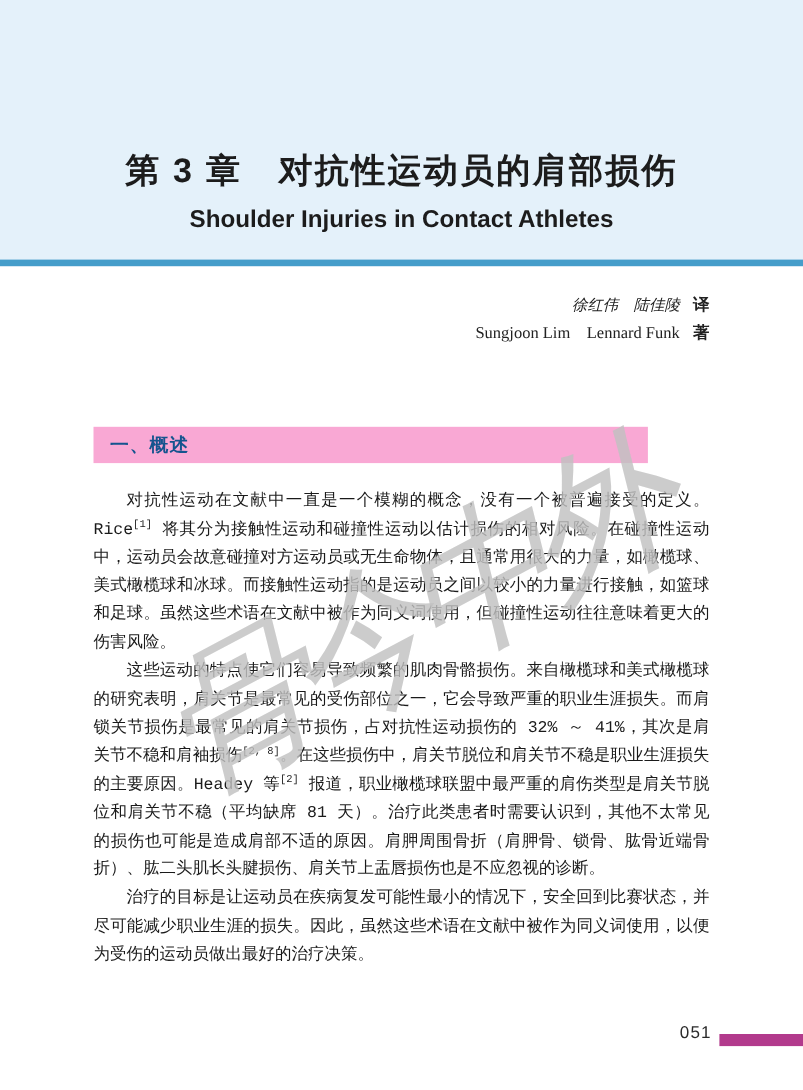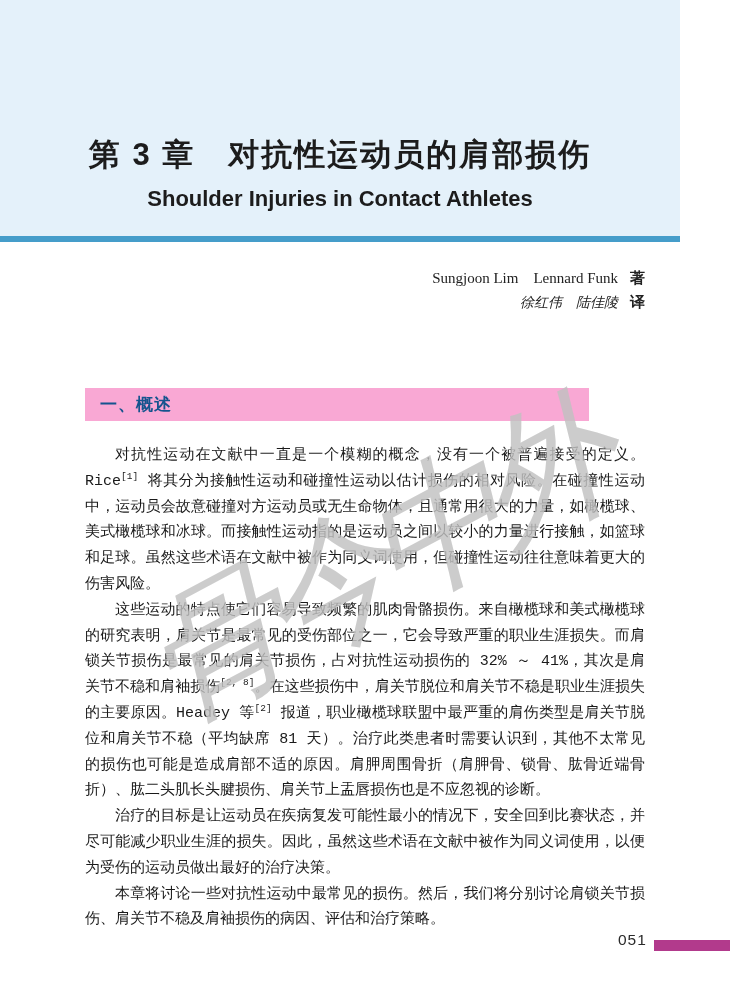--- a/index.html
+++ b/index.html
@@ -8,25 +8,24 @@
     width:730px; height:991px;
     background:#ffffff;
     font-family:"Liberation Serif","DejaVu Serif",serif;
     position:relative;
     overflow:hidden;
   }
   .page { position:absolute; inset:0; }
 
   
   .chapter-header {
-    position:absolute; top:0; left:0; width:636px; height:236px;
+    position:absolute; top:0; left:0; width:730px; height:236px;
     background:#E4F1FA;
     border-bottom:6px solid #459DCA;
     box-sizing:content-box;
-    padding-left:44px;
   }
   .chapter-title-zh {
     position:absolute; bottom:60px; left:0; width:100%;
     text-align:center;
     font-family:"Liberation Sans","DejaVu Sans",sans-serif;
     font-weight:bold; font-size:31px; letter-spacing:2px;
     color:#1c1c1c;
   }
   .chapter-title-en {
     position:absolute; bottom:24px; left:0; width:100%;
@@ -99,37 +98,36 @@
 <body>
 
 <div class="page">
 
   <header class="chapter-header">
     <div class="chapter-title-zh">第 3 章　对抗性运动员的肩部损伤</div>
     <div class="chapter-title-en">Shoulder Injuries in Contact Athletes</div>
   </header>
 
   <div class="byline">
+    <div class="byline-row translators">
+      <span>徐红伟　陆佳陵</span><span class="byline-role">译</span>
+    </div>
     <div class="byline-row authors">
       <span>Sungjoon Lim　Lennard Funk</span><span class="byline-role">著</span>
-    </div>
-    <div class="byline-row translators">
-      <span>徐红伟　陆佳陵</span><span class="byline-role">译</span>
     </div>
   </div>
 
   <div class="section-heading">
     <span class="section-heading-text">一、概述</span>
   </div>
 
   <div class="body-text">
       <p>对抗性运动在文献中一直是一个模糊的概念，没有一个被普遍接受的定义。Rice<sup>[1]</sup> 将其分为接触性运动和碰撞性运动以估计损伤的相对风险。在碰撞性运动中，运动员会故意碰撞对方运动员或无生命物体，且通常用很大的力量，如橄榄球、美式橄榄球和冰球。而接触性运动指的是运动员之间以较小的力量进行接触，如篮球和足球。虽然这些术语在文献中被作为同义词使用，但碰撞性运动往往意味着更大的伤害风险。</p>
       <p>这些运动的特点使它们容易导致频繁的肌肉骨骼损伤。来自橄榄球和美式橄榄球的研究表明，肩关节是最常见的受伤部位之一，它会导致严重的职业生涯损失。而肩锁关节损伤是最常见的肩关节损伤，占对抗性运动损伤的 32% ～ 41%，其次是肩关节不稳和肩袖损伤<sup>[2, 8]</sup>。在这些损伤中，肩关节脱位和肩关节不稳是职业生涯损失的主要原因。Headey 等<sup>[2]</sup> 报道，职业橄榄球联盟中最严重的肩伤类型是肩关节脱位和肩关节不稳（平均缺席 81 天）。治疗此类患者时需要认识到，其他不太常见的损伤也可能是造成肩部不适的原因。肩胛周围骨折（肩胛骨、锁骨、肱骨近端骨折）、肱二头肌长头腱损伤、肩关节上盂唇损伤也是不应忽视的诊断。</p>
       <p>治疗的目标是让运动员在疾病复发可能性最小的情况下，安全回到比赛状态，并尽可能减少职业生涯的损失。因此，虽然这些术语在文献中被作为同义词使用，以便为受伤的运动员做出最好的治疗决策。</p>
-      <p>本章将讨论一些对抗性运动中最常见的损伤。然后，我们将分别讨论肩锁关节损伤、肩关节不稳及肩袖损伤的病因、评估和治疗策略。</p>
     </div>
 
   <div class="watermark">骨今中外</div>
 
   <span class="page-number">051</span>
   <div class="footer-bar"></div>
 
 </div>
 
 </body></html>

